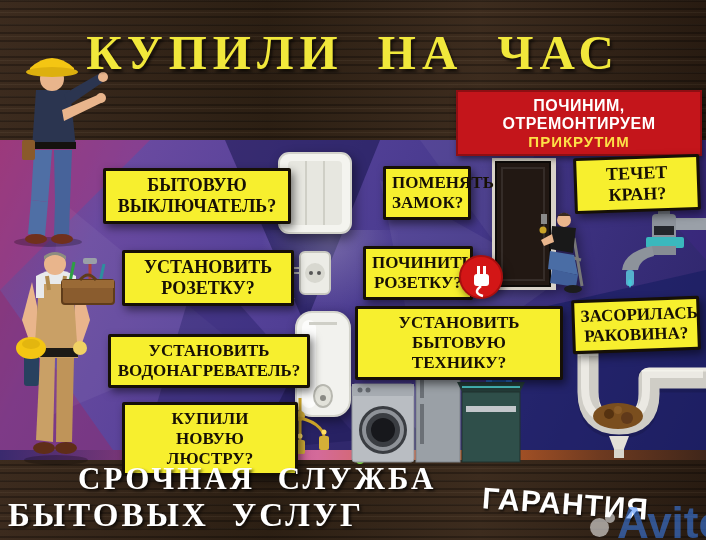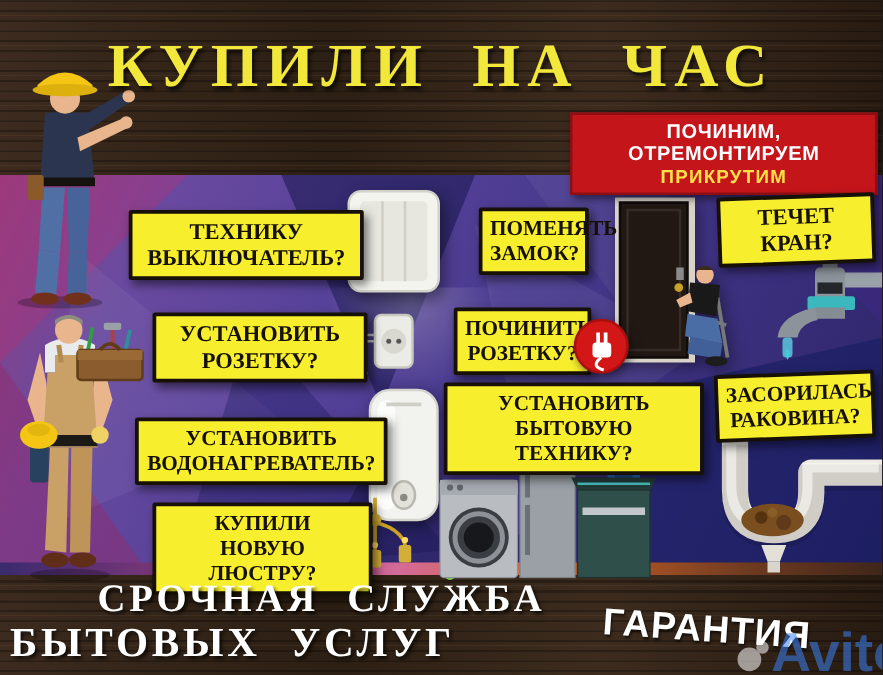--- a/index.html
+++ b/index.html
@@ -304,21 +304,21 @@
       <path d="M45,0 L45,40 Q45,72 76,72 Q106,72 106,42 L106,26 L163,26" fill="none" stroke="#f7f5ef" stroke-width="8" transform="translate(-3,-4)" opacity=".7"></path>
       <ellipse cx="75" cy="64" rx="25" ry="13" fill="#7a4e1e"></ellipse>
       <circle cx="66" cy="62" r="5" fill="#553210"></circle>
       <circle cx="84" cy="66" r="6" fill="#60391a"></circle>
       <circle cx="75" cy="58" r="4" fill="#8a5c28"></circle>
       <polygon points="66,84 86,84 81,97 71,97" fill="#e3e0d8"></polygon>
       <rect x="71" y="97" width="10" height="9" fill="#d8d5cc"></rect>
     </svg>
   </div>
 
-  <div class="lbl lbl1">ТЕХНИКУ
+  <div class="lbl lbl1">БЫТОВУЮ
 ВЫКЛЮЧАТЕЛЬ?</div>
   <div class="lbl lbl2">ПОМЕНЯТЬ
 ЗАМОК?</div>
   <div class="lbl lbl3">ТЕЧЕТ КРАН?</div>
   <div class="lbl lbl4">УСТАНОВИТЬ
 РОЗЕТКУ?</div>
   <div class="lbl lbl5">ПОЧИНИТЬ
 РОЗЕТКУ?</div>
   <div class="lbl lbl6">ЗАСОРИЛАСЬ
 РАКОВИНА?</div>

